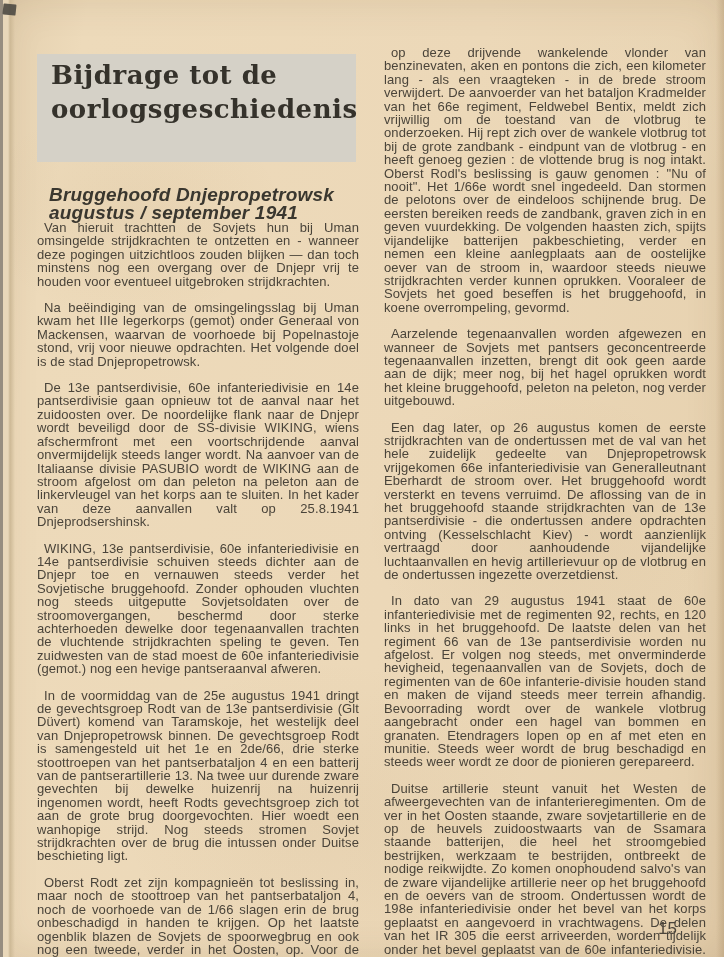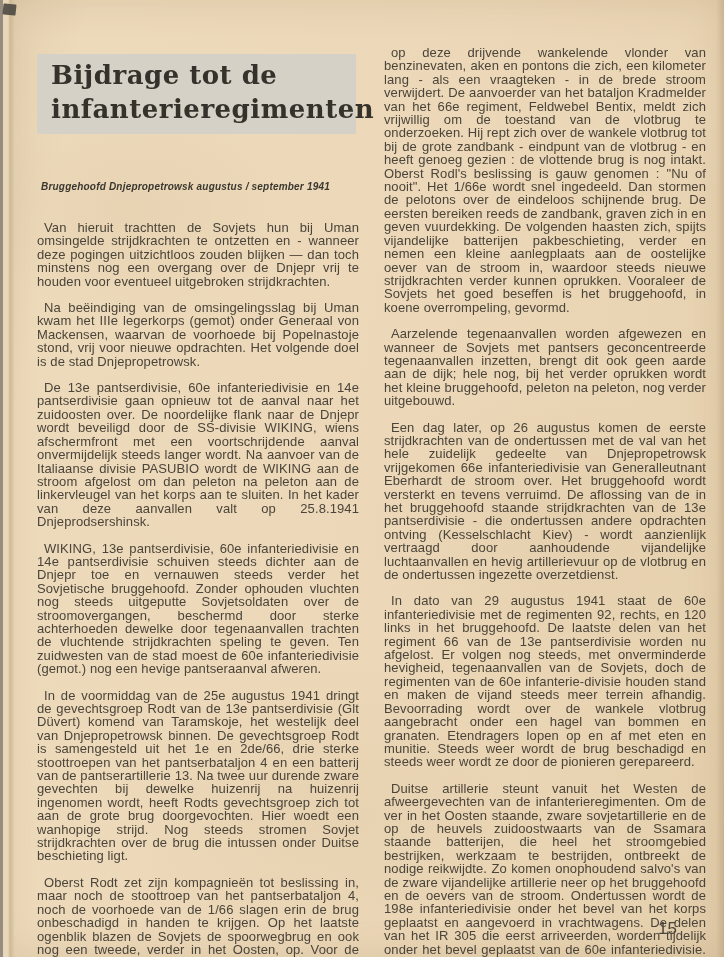--- a/index.html
+++ b/index.html
@@ -36,21 +36,21 @@
   .edge-right {
     position:absolute; right:0; top:0; bottom:0; width:8px;
     background:linear-gradient(270deg, rgba(120,90,50,0.18), rgba(120,90,50,0) 100%);
   }
   .corner-mark {
     position:absolute; left:3px; top:4px; width:13px; height:11px;
     background:#4d4942; transform:rotate(6deg); border-radius:1px; opacity:0.9;
   }
   .title-box {
     position:absolute; left:37px; top:54px;
-    width:319px; height:80px;
+    width:319px; height:108px;
     background:#d5d1c7;
     box-sizing:border-box;
     padding:4px 14px 0 14px;
   }
   .title-line {
     font-family:"DejaVu Serif", serif;
     font-weight:700;
     font-size:26px;
     line-height:34px;
     color:#35322b;
@@ -58,22 +58,22 @@
     white-space:nowrap;
   }
   .title-ss {
     font-size:37px;
     letter-spacing:1px;
     vertical-align:-3px;
   }
   .subtitle {
     position:absolute; left:37px; top:174px;
     width:334px;
-    margin:4px;
-    font-size:10px; line-height:18px;
+    margin:12px;
+    font-size:19px; line-height:18px;
     font-weight:700; font-style:italic;
     color:#3a372f;
     letter-spacing:0.2px;
   }
   .col {
     position:absolute;
     width:322px;
     font-size:13px;
     line-height:13.4px;
     text-align:justify;
@@ -92,37 +92,37 @@
 <body>
 
 <div class="page">
   <div class="texture"></div>
   <div class="edge-left"></div>
   <div class="edge-right"></div>
   <div class="corner-mark"></div>
 
   <div class="title-box">
     <div class="title-line">Bijdrage tot de</div>
-    <div class="title-line">infanterieregimenten</div>
+    <div class="title-line">oorlogsgeschiedenis</div>
   </div>
 
   <h2 class="subtitle">Bruggehoofd Dnjepropetrowsk augustus / september 1941</h2>
 
   <div class="col col-left">
     <p>Van hieruit trachtten de Sovjets hun bij Uman omsingelde strijdkrachten te ontzetten en - wanneer deze pogingen uitzichtloos zouden blijken — dan toch minstens nog een overgang over de Dnjepr vrij te houden voor eventueel uitgebroken strijdkrachten.</p>
     <p>Na beëindiging van de omsingelingsslag bij Uman kwam het IIIe legerkorps (gemot) onder Generaal von Mackensen, waarvan de voorhoede bij Popelnastoje stond, vrij voor nieuwe opdrachten. Het volgende doel is de stad Dnjepropetrowsk.</p>
     <p>De 13e pantserdivisie, 60e infanteriedivisie en 14e pantserdivisie gaan opnieuw tot de aanval naar het zuidoosten over. De noordelijke flank naar de Dnjepr wordt beveiligd door de SS-divisie WIKING, wiens afschermfront met een voortschrijdende aanval onvermijdelijk steeds langer wordt. Na aanvoer van de Italiaanse divisie PASUBIO wordt de WIKING aan de stroom afgelost om dan peleton na peleton aan de linkervleugel van het korps aan te sluiten. In het kader van deze aanvallen valt op 25.8.1941 Dnjeprodsershinsk.</p>
     <p>WIKING, 13e pantserdivisie, 60e infanteriedivisie en 14e pantserdivisie schuiven steeds dichter aan de Dnjepr toe en vernauwen steeds verder het Sovjetische bruggehoofd. Zonder ophouden vluchten nog steeds uitgeputte Sovjetsoldaten over de stroomovergangen, beschermd door sterke achterhoeden dewelke door tegenaanvallen trachten de vluchtende strijdkrachten speling te geven. Ten zuidwesten van de stad moest de 60e infanteriedivisie (gemot.) nog een hevige pantseraanval afweren.</p>
     <p>In de voormiddag van de 25e augustus 1941 dringt de gevechtsgroep Rodt van de 13e pantserdivisie (Glt Düvert) komend van Taramskoje, het westelijk deel van Dnjepropetrowsk binnen. De gevechtsgroep Rodt is samengesteld uit het 1e en 2de/66, drie sterke stoottroepen van het pantserbataljon 4 en een batterij van de pantserartillerie 13. Na twee uur durende zware gevechten bij dewelke huizenrij na huizenrij ingenomen wordt, heeft Rodts gevechtsgroep zich tot aan de grote brug doorgevochten. Hier woedt een wanhopige strijd. Nog steeds stromen Sovjet strijdkrachten over de brug die intussen onder Duitse beschieting ligt.</p>
     <p>Oberst Rodt zet zijn kompagnieën tot beslissing in, maar noch de stoottroep van het pantserbataljon 4, noch de voorhoede van de 1/66 slagen erin de brug onbeschadigd in handen te krijgen. Op het laatste ogenblik blazen de Sovjets de spoorwegbrug en ook nog een tweede, verder in het Oosten, op. Voor de oprukkende Duitsers stort het middenstuk van de grote brug - twee verdiepingen hoog - in de stroom.</p>
     <p>Tijdens deze gevechten werd de kleine, door de Sovjets gebouwde vlotbrug, ten westen van de grote brug, uit het oog verloren. De inspanningen van de aanvallers richten zich nu</p>
   </div>
 
   <div class="col col-right">
     <p>op deze drijvende wankelende vlonder van benzinevaten, aken en pontons die zich, een kilometer lang - als een vraagteken - in de brede stroom verwijdert. De aanvoerder van het bataljon Kradmelder van het 66e regiment, Feldwebel Bentix, meldt zich vrijwillig om de toestand van de vlotbrug te onderzoeken. Hij rept zich over de wankele vlotbrug tot bij de grote zandbank - eindpunt van de vlotbrug - en heeft genoeg gezien : de vlottende brug is nog intakt. Oberst Rodl's beslissing is gauw genomen : "Nu of nooit". Het 1/66e wordt snel ingedeeld. Dan stormen de pelotons over de eindeloos schijnende brug. De eersten bereiken reeds de zandbank, graven zich in en geven vuurdekking. De volgenden haasten zich, spijts vijandelijke batterijen pakbeschieting, verder en nemen een kleine aanlegplaats aan de oostelijke oever van de stroom in, waardoor steeds nieuwe strijdkrachten verder kunnen oprukken. Vooraleer de Sovjets het goed beseffen is het bruggehoofd, in koene overrompeling, gevormd.</p>
-    <p>Aarzelende tegenaanvallen worden afgewezen en wanneer de Sovjets met pantsers geconcentreerde tegenaanvallen inzetten, brengt dit ook geen aarde aan de dijk; hele nog, bij het verder oprukken wordt het kleine bruggehoofd, peleton na peleton, nog verder uitgebouwd.</p>
+    <p>Aarzelende tegenaanvallen worden afgewezen en wanneer de Sovjets met pantsers geconcentreerde tegenaanvallen inzetten, brengt dit ook geen aarde aan de dijk; meer nog, bij het hagel oprukken wordt het kleine bruggehoofd, peleton na peleton, nog verder uitgebouwd.</p>
     <p>Een dag later, op 26 augustus komen de eerste strijdkrachten van de ondertussen met de val van het hele zuidelijk gedeelte van Dnjepropetrowsk vrijgekomen 66e infanteriedivisie van Generalleutnant Eberhardt de stroom over. Het bruggehoofd wordt versterkt en tevens verruimd. De aflossing van de in het bruggehoofd staande strijdkrachten van de 13e pantserdivisie - die ondertussen andere opdrachten ontving (Kesselschlacht Kiev) - wordt aanzienlijk vertraagd door aanhoudende vijandelijke luchtaanvallen en hevig artillerievuur op de vlotbrug en de ondertussen ingezette overzetdienst.</p>
     <p>In dato van 29 augustus 1941 staat de 60e infanteriedivisie met de regimenten 92, rechts, en 120 links in het bruggehoofd. De laatste delen van het regiment 66 van de 13e pantserdivisie worden nu afgelost. Er volgen nog steeds, met onverminderde hevigheid, tegenaanvallen van de Sovjets, doch de regimenten van de 60e infanterie-divisie houden stand en maken de vijand steeds meer terrein afhandig. Bevoorrading wordt over de wankele vlotbrug aangebracht onder een hagel van bommen en granaten. Etendragers lopen op en af met eten en munitie. Steeds weer wordt de brug beschadigd en steeds weer wordt ze door de pionieren gerepareerd.</p>
     <p>Duitse artillerie steunt vanuit het Westen de afweergevechten van de infanterieregimenten. Om de ver in het Oosten staande, zware sovjetartillerie en de op de heuvels zuidoostwaarts van de Ssamara staande batterijen, die heel het stroomgebied bestrijken, werkzaam te bestrijden, ontbreekt de nodige reikwijdte. Zo komen onophoudend salvo's van de zware vijandelijke artillerie neer op het bruggehoofd en de oevers van de stroom. Ondertussen wordt de 198e infanteriedivisie onder het bevel van het korps geplaatst en aangevoerd in vrachtwagens. De delen van het IR 305 die eerst arriveerden, worden tijdelijk onder het bevel geplaatst van de 60e infanteriedivisie. Tot de 31e augustus kan het bruggehoofd tot aan de oostelijke spoorwegbrug uitgebreid worden en daardoor de uitgangsbasis voor een grotere aanval gewonnen worden.</p>
   </div>
 
   <div class="page-number">15</div>
 </div>
 
 </body></html>

